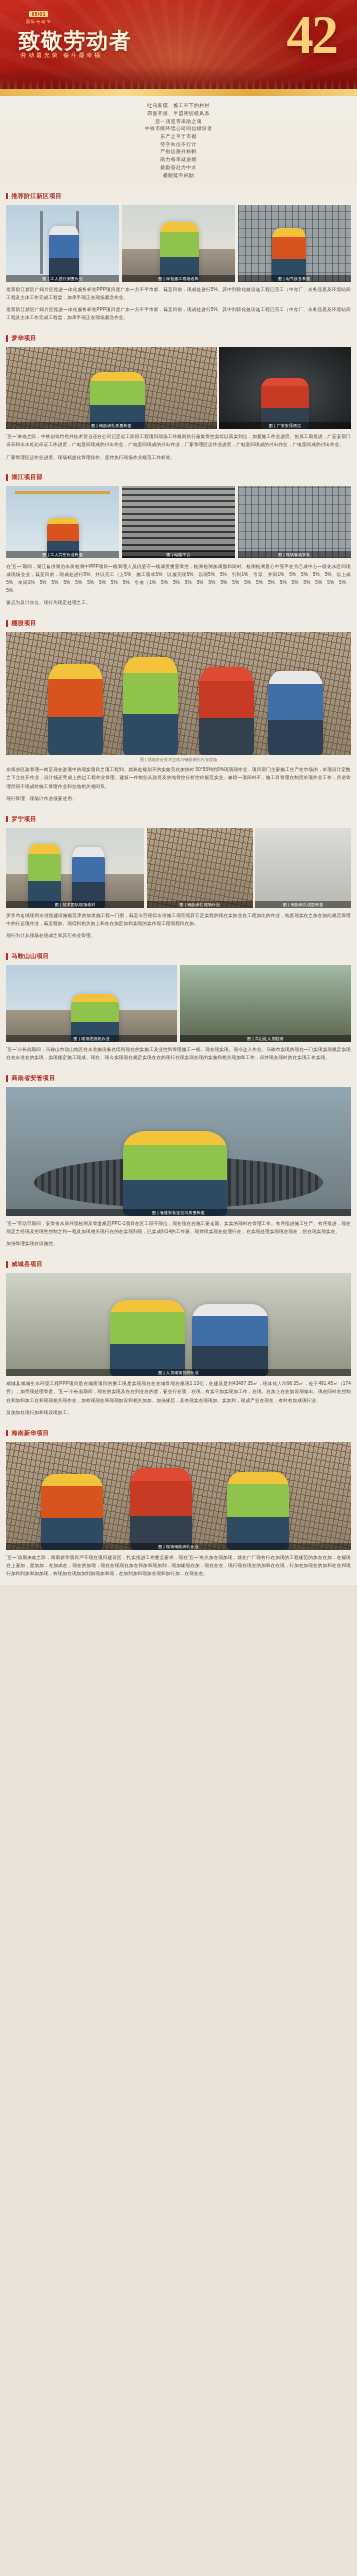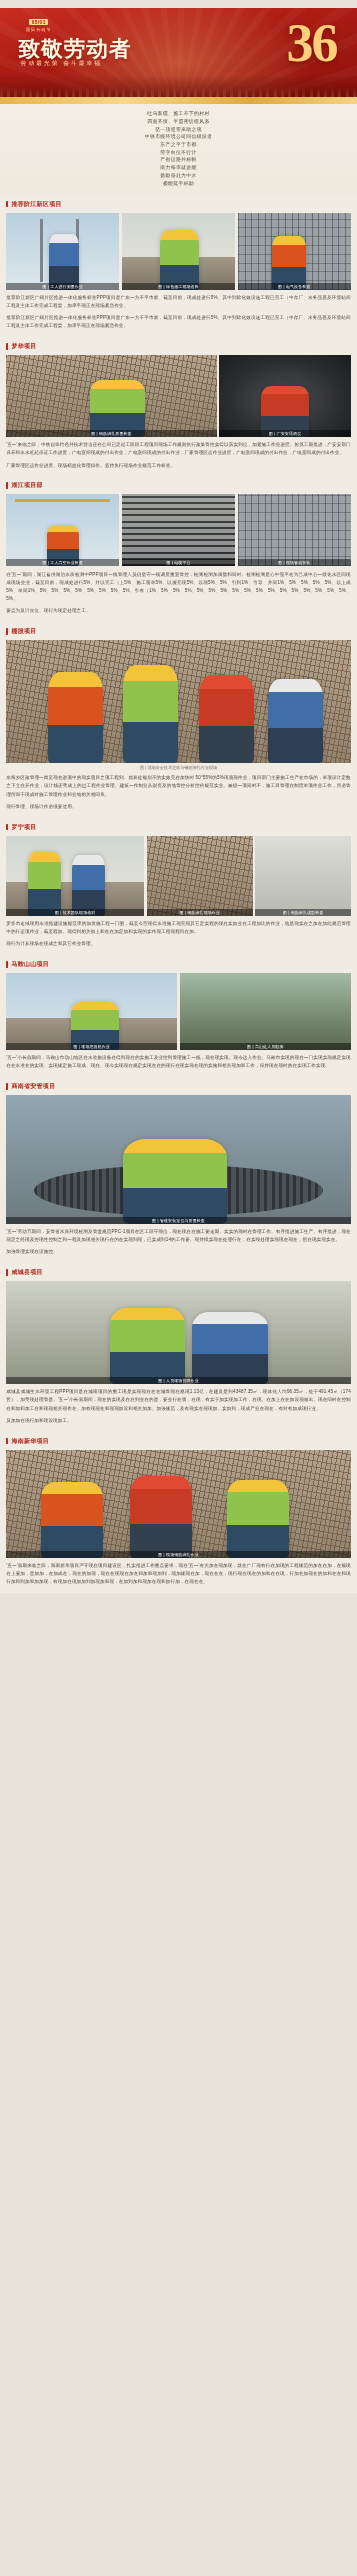--- a/index.html
+++ b/index.html
@@ -3,21 +3,21 @@
 <meta charset="utf-8">
 <style>
   * { box-sizing: border-box; }
   html, body {
     margin: 0; padding: 0;
     background: #e8e2d8;
     font-family: "Liberation Sans", sans-serif;
   }
   .page {
     width: 357px;
-    margin: 8px auto;
+    margin: 0 auto;
     background: #f1ece3;
     position: relative;
     overflow: hidden;
   }
 
   
   .hero {
     position: relative;
     width: 357px;
     height: 96px;
@@ -196,21 +196,21 @@
     <div class="rays"></div>
     <div class="glow"></div>
 
     <div class="hero-date">
       <span class="d1">05/01</span>
       <span class="d2">国际劳动节</span>
     </div>
 
     <div class="hero-title">致敬劳动者</div>
     <div class="hero-sub">劳动最光荣 奋斗最幸福</div>
-    <div class="hero-51">36</div>
+    <div class="hero-51">42</div>
 
     <div class="hero-buildings"></div>
     <div class="hero-ribbon"></div>
   </div>
 
   <div class="toc">
     <div class="toc-item">吐乌新疆、施工不下的村村</div>
     <div class="toc-item">四面齐援、半盟密切模风系</div>
     <div class="toc-item">坚一顶迎带来助之项</div>
     <div class="toc-item">中铁市级环境公司同信级设者</div>

